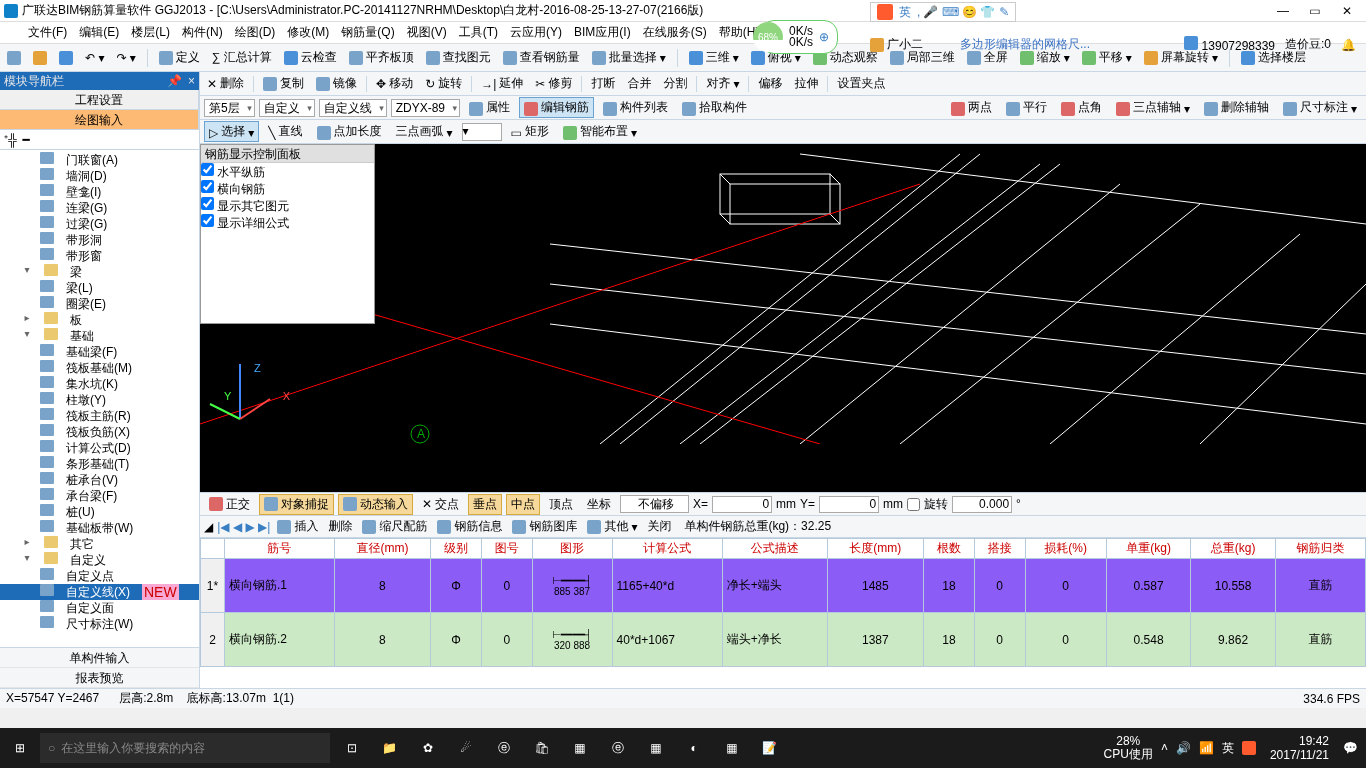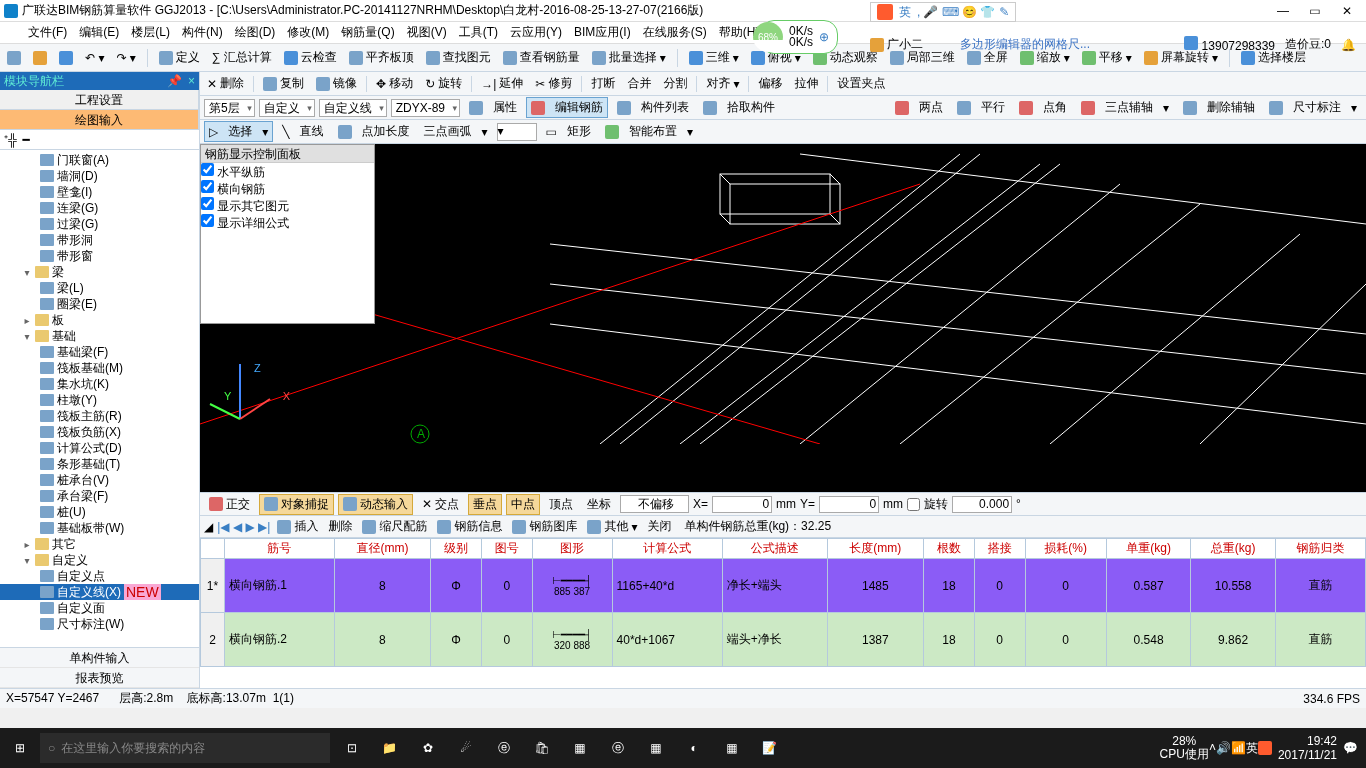--- a/index.html
+++ b/index.html
@@ -14,45 +14,45 @@
 .toolbar{height:28px;background:#f4f6f8;border-bottom:1px solid #c9d6e3;display:flex;align-items:center;padding:0 4px;gap:6px;overflow:hidden}
 .toolbar .tb-btn{display:flex;align-items:center;gap:3px;padding:2px 3px;white-space:nowrap}
 .toolbar .sep{width:1px;height:18px;background:#c9d6e3;margin:0 2px}
 .ic{width:14px;height:14px;display:inline-block;background:#7aa3c9;border-radius:2px}
 .ic.or{background:#e5a13a}
 .ic.gr{background:#6fbf6f}
 .ic.rd{background:#d66}
 .ic.bl{background:#4a90d9}
 .main{display:flex;height:616px}
 .sidebar{width:200px;background:#fff;border-right:1px solid #c9d6e3;display:flex;flex-direction:column}
-.sidebar .hdr{height:18px;background:#1e6bb8;color:#5eead4;display:flex;align-items:center;padding:0 4px;justify-content:space-between}
+.sidebar .hdr{height:18px;background:#1e6bb8;color:#e5e5e5;display:flex;align-items:center;padding:0 4px;justify-content:space-between}
 .sidebar .hdr .pins{display:flex;gap:6px}
 .sidebar .tabrow{height:20px;display:flex;border-bottom:1px solid #c9d6e3}
 .sidebar .tabrow div{flex:1;text-align:center;line-height:20px;background:#f0f0f0;border-right:1px solid #c9d6e3}
 .sidebar .tabrow div.active{background:#fdba74}
 .sidebar .mini{height:20px;display:flex;align-items:center;padding:0 4px;gap:6px;border-bottom:1px solid #c9d6e3}
 .tree{flex:1;overflow:auto;padding:2px 0}
-.tree .node{display:flex;align-items:center;height:16px;padding-left:6px;gap:3px;white-space:nowrap}
+.tree .node{display:flex;height:16px;padding-left:6px;gap:12px;white-space:nowrap}
 .tree .node.ind1{padding-left:22px}
 .tree .node.ind2{padding-left:40px}
 .tree .exp{width:10px;text-align:center;font-size:10px;color:#666}
 .tree .fico{width:14px;height:12px;background:#eac96f;border-radius:1px}
 .tree .nico{width:14px;height:12px;background:#7aa3c9;border-radius:1px}
 .tree .sel{background:#1e6bb8;color:#fff}
 .tree .new{background:#f9a8d4;color:#c00;font-size:14px;padding:0 2px}
 .sidebar .bot{border-top:1px solid #c9d6e3}
 .sidebar .bot div{height:20px;line-height:20px;text-align:center;border-bottom:1px solid #e5e5e5;background:#f4f6f8}
 .content{flex:1;display:flex;flex-direction:column;background:#fff}
 .ctoolbar{height:24px;background:#f4f6f8;border-bottom:1px solid #c9d6e3;display:flex;align-items:center;padding:0 4px;gap:6px}
 .ctoolbar .tb-btn{display:flex;align-items:center;gap:3px;padding:1px 3px}
 .ctoolbar .sep{width:1px;height:16px;background:#c9d6e3}
 .ctoolbar2{height:24px;background:#f4f6f8;border-bottom:1px solid #c9d6e3;display:flex;align-items:center;padding:0 4px;gap:4px}
 .ctoolbar2 .combo{border:1px solid #aaa;background:#fff;padding:0 14px 0 4px;height:18px;line-height:16px;position:relative}
 .ctoolbar2 .combo:after{content:"▾";position:absolute;right:2px;font-size:9px;color:#666}
-.ctoolbar2 .tbtn{display:flex;align-items:center;gap:10px;padding:1px 4px;border:1px solid transparent}
+.ctoolbar2 .tbtn{display:flex;align-items:flex-end;gap:3px;padding:1px 4px;border:1px solid transparent}
 .ctoolbar2 .tbtn.active{background:#cde4f5;border:1px solid #6aa3d1}
 .viewport{flex:1;background:#000;position:relative;overflow:hidden}
 .ctrl-panel{position:absolute;left:0;top:0;width:175px;background:#f0f0f0;border:1px solid #999;font-size:12px}
 .ctrl-panel .ph{height:18px;background:#e0e0e0;padding:0 4px;line-height:18px;border-bottom:1px solid #ccc}
 .ctrl-panel .pb{background:#fff;height:160px}
 .ctrl-panel label{display:block;line-height:15px}
 .axis{position:absolute;left:20px;bottom:60px;width:70px;height:70px}
 .axis .z{position:absolute;left:34px;top:0;color:#4af;font-size:11px}
 .axis .y{position:absolute;left:4px;top:28px;color:#4f4;font-size:11px}
 .axis .x{position:absolute;right:0;top:28px;color:#f44;font-size:11px}
@@ -69,21 +69,21 @@
 .grid td{border:1px solid #b5c9dd;height:54px;padding:0 4px;text-align:center;white-space:nowrap}
 .grid tr.r1 td{background:#8b5cf6}
 .grid tr.r2 td{background:#cce9c5}
 .grid td.rownum{background:#f0f0f0!important;width:24px}
 .statusbar{height:20px;background:#f4f6f8;border-top:1px solid #c9d6e3;display:flex;align-items:center;padding:0 6px;justify-content:space-between}
 .taskbar{height:40px;background:#1b1b1b;display:flex;align-items:center;color:#fff;position:absolute;bottom:0;left:0;right:0}
 .taskbar .start{width:40px;height:40px;display:flex;align-items:center;justify-content:center}
 .taskbar .search{width:290px;height:30px;background:#2b2b2b;display:flex;align-items:center;padding:0 8px;gap:6px;color:#888}
 .taskbar .tasks{flex:1;display:flex;align-items:center;gap:2px;padding:0 4px}
 .taskbar .tasks .ti{width:36px;height:30px;display:flex;align-items:center;justify-content:center}
-.taskbar .tray{display:flex;align-items:center;padding:0 8px}
+.taskbar .tray{display:flex;align-items:center;gap:8px;padding:0 8px}
 .taskbar .clock{text-align:right;line-height:14px;font-size:11px;padding:0 6px}
 .float-ime{position:absolute;top:2px;left:870px;display:flex;align-items:center;gap:6px;background:#fff;border:1px solid #ccc;padding:1px 6px;height:20px}
 .float-ime .sogou{width:16px;height:16px;background:#ff5b2e;border-radius:2px}
 .float-perf{position:absolute;top:20px;left:760px;background:#fff;border:1px solid #6c6;border-radius:14px;padding:16px 8px;display:flex;align-items:center;gap:6px;height:28px}
 .float-perf .ball{width:30px;height:30px;border-radius:50%;background:linear-gradient(#8fd67f 60%,#fff 60%);display:flex;align-items:center;justify-content:center;font-size:10px;color:#fff;margin-left:-16px}
 .float-tip{position:absolute;top:36px;left:960px;color:#3a72c4}
 .float-user{position:absolute;top:36px;left:870px;display:flex;align-items:center;gap:3px}
 .float-acct{position:absolute;top:36px;right:10px;display:flex;align-items:center;gap:10px}
 svg.wire{position:absolute;inset:0}
 </style>

